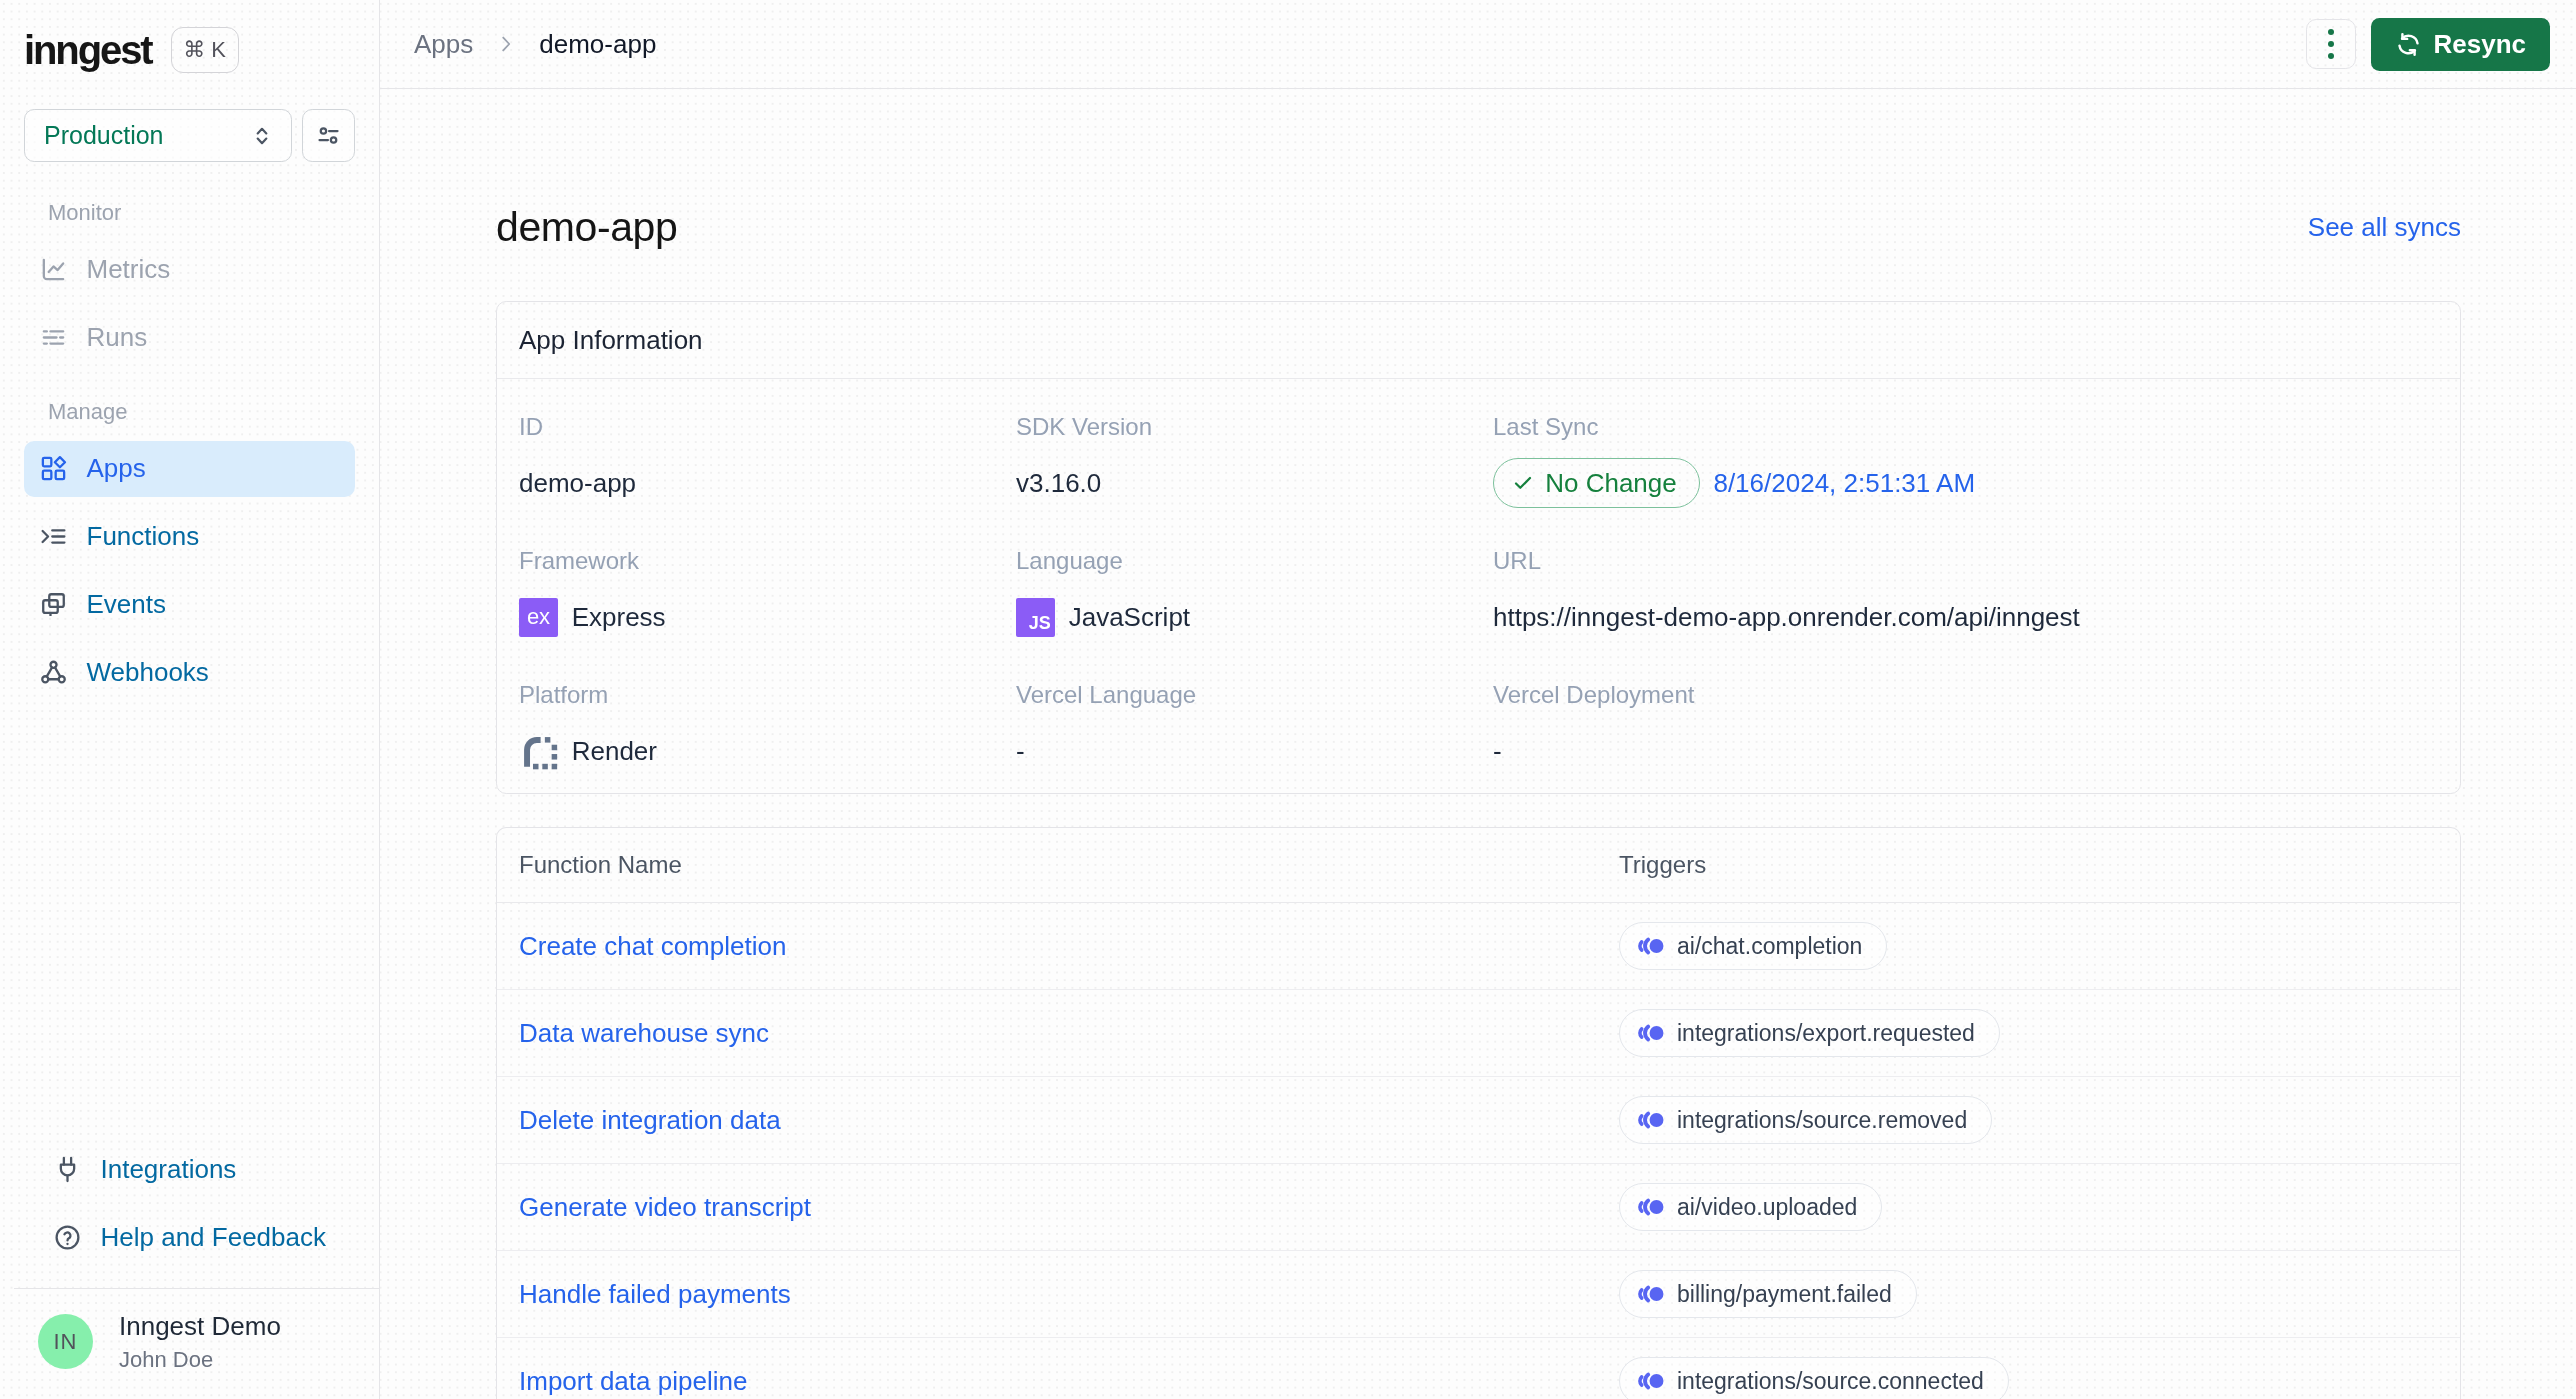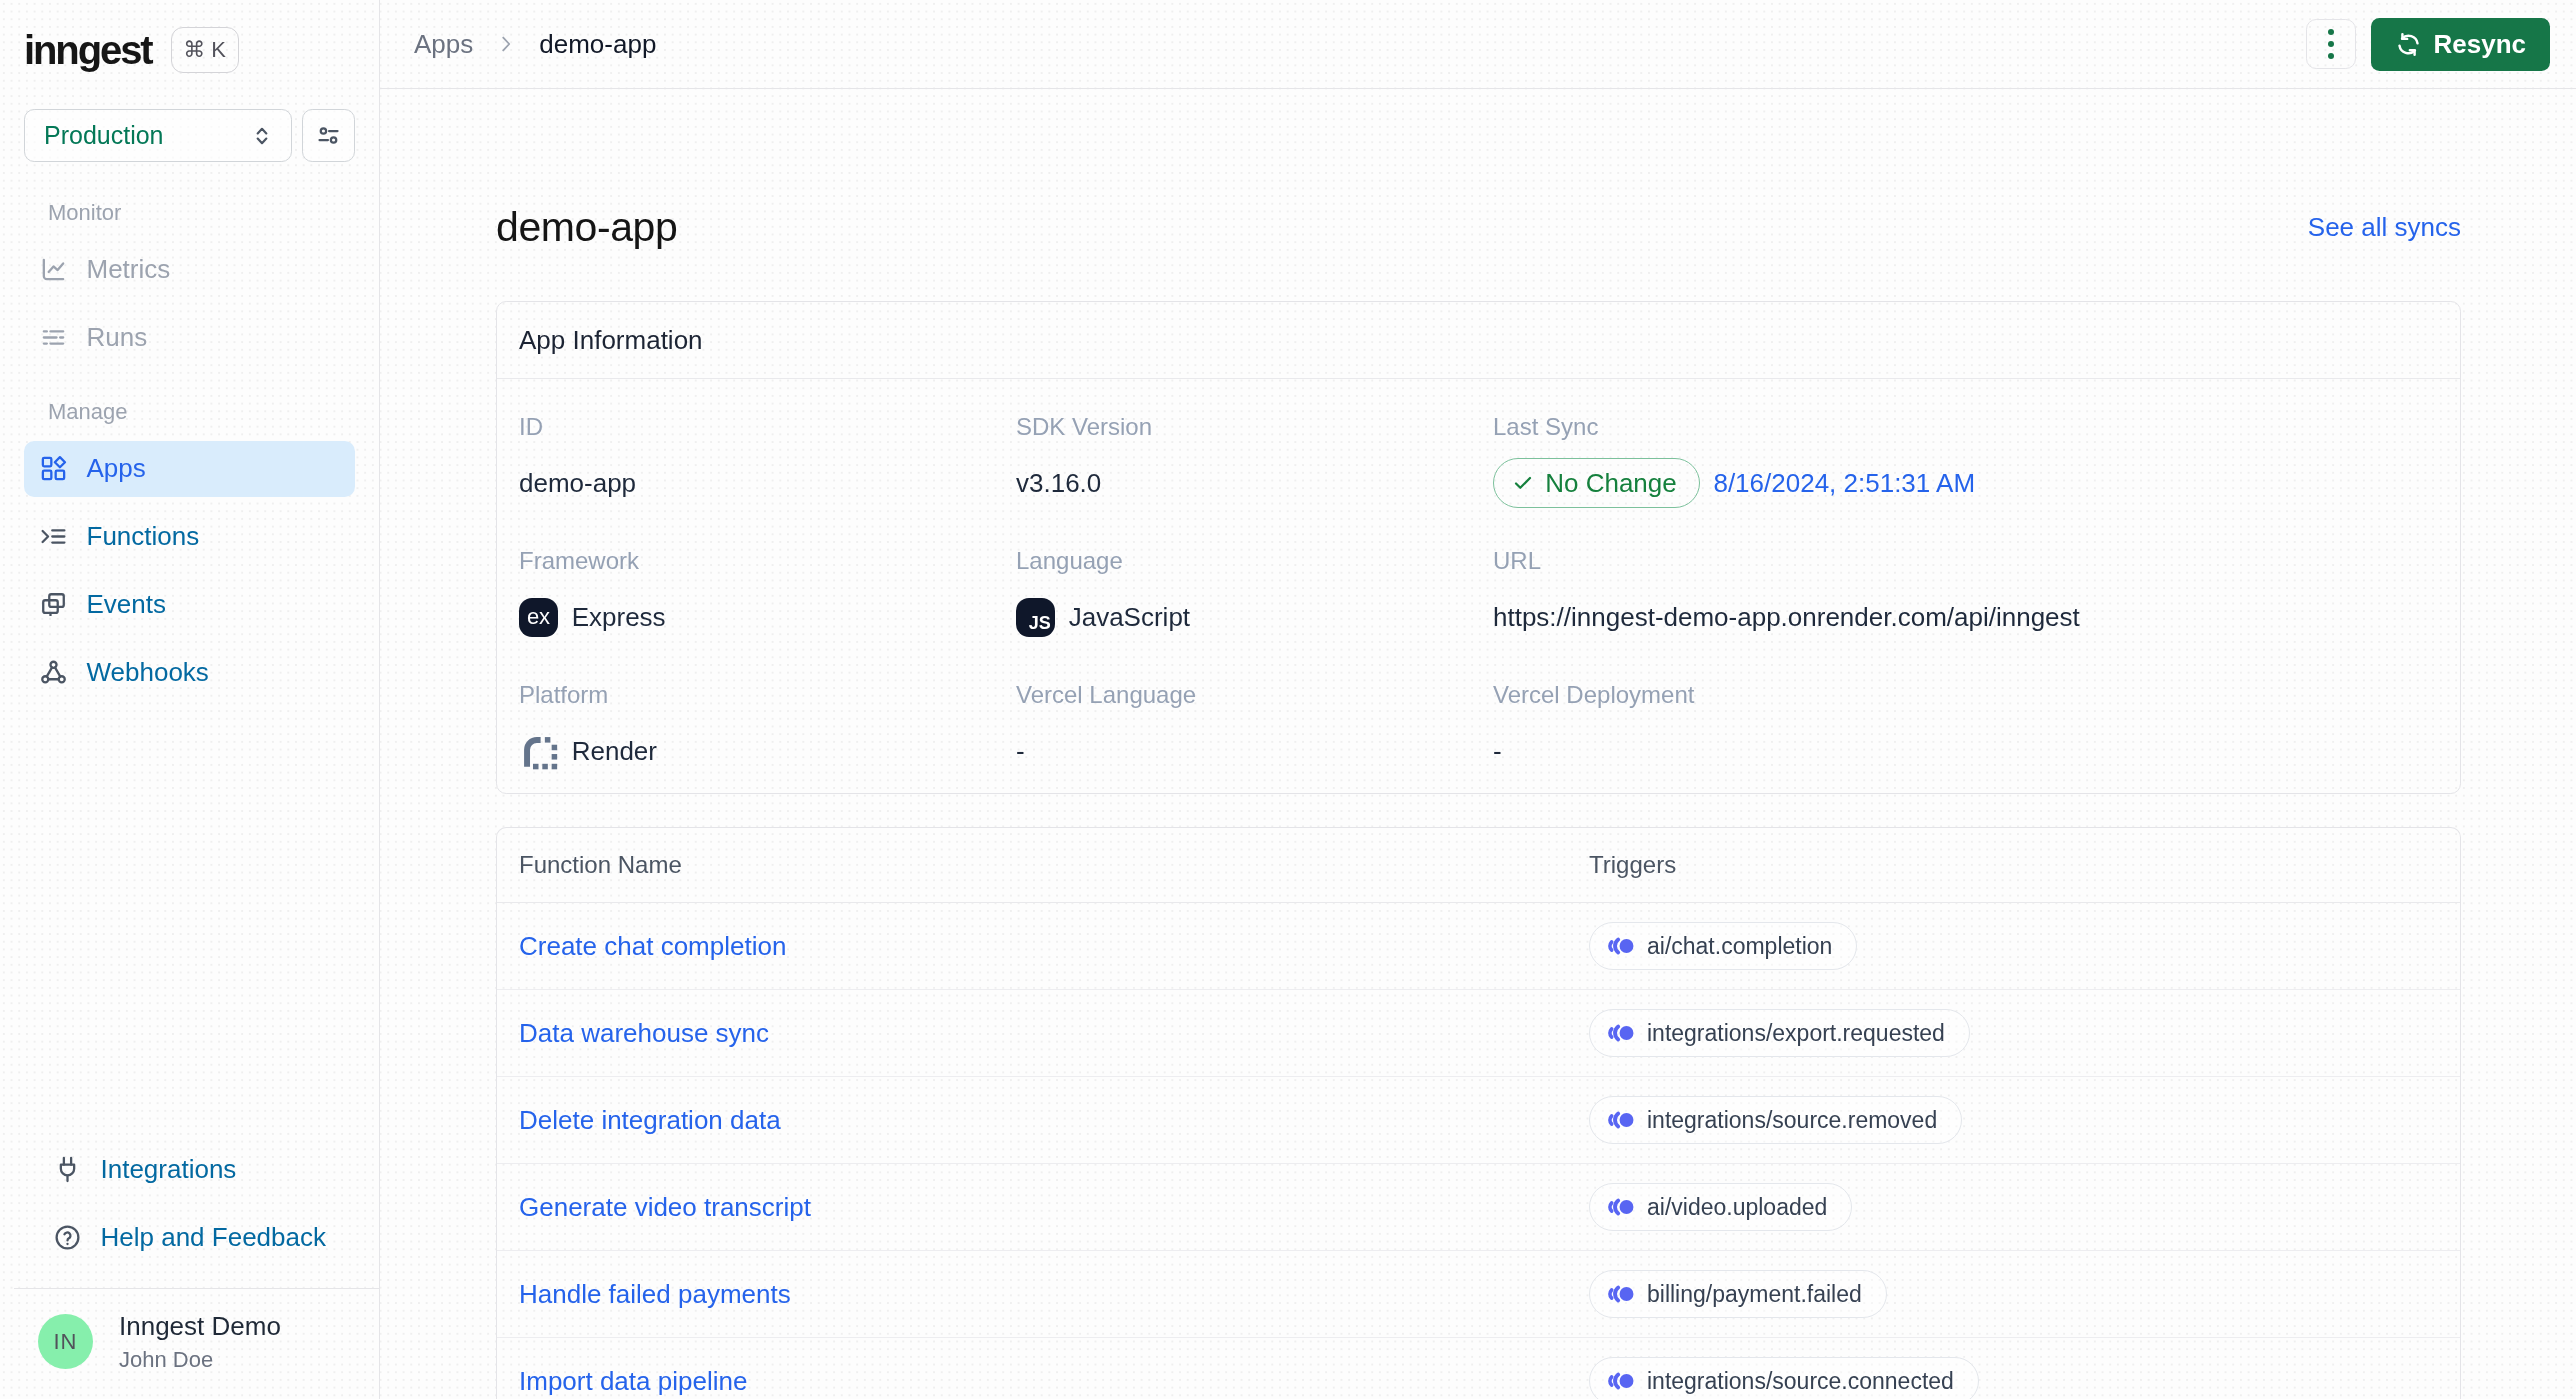--- a/index.html
+++ b/index.html
@@ -56,27 +56,27 @@
   .page-title { font-size:41px; font-weight:500; color:#151515; letter-spacing:-0.4px; }
   .syncs-link { font-size:26px; font-weight:500; color:#2563eb; cursor:pointer; text-decoration:none; }
 
   .card { border:1.7px solid #e4e4e8; border-radius:10.2px; }
   .app-info-card { margin-top:50px; }
   .card-title-row { height:77px; display:flex; align-items:center; padding-left:22px; border-bottom:1.7px solid #e9e9ec; }
   .card-title { font-size:26px; font-weight:500; color:#1c2434; }
   .info-grid { display:grid; grid-template-columns:497px 477px 1fr; row-gap:39px; padding:34px 22px 17px; }
   .f-label { font-size:24px; color:#95a1b4; margin-bottom:17px; }
   .f-value { height:50px; display:flex; align-items:center; gap:13.7px; font-size:26px; color:#1e293b; }
-  .fw-badge { width:39px; height:39px; border-radius:13px; background:#0f172a; color:#fff; display:flex; align-items:center; justify-content:center; font-size:22px; flex:0 0 auto; }
+  .fw-badge { width:39px; height:39px; border-radius:2px; background:#8b5cf6; color:#fff; display:flex; align-items:center; justify-content:center; font-size:22px; flex:0 0 auto; }
   .fw-badge.js { align-items:flex-end; justify-content:flex-end; padding:2.6px 4.3px; font-size:18px; font-weight:bold; }
   .sync-badge { height:50px; border:1.7px solid #7cc19c; border-radius:853px; display:flex; align-items:center; gap:10.2px; padding:0 22px 0 17px; color:#15803d; font-size:26px; font-weight:500; }
   .sync-time { color:#2563eb; font-size:26px; cursor:pointer; }
 
   .fn-card { margin-top:33px; border-bottom:none; border-radius:10.2px 10.2px 0 0; }
-  .frow { display:grid; grid-template-columns:1092px 1fr; align-items:center; }
+  .frow { display:grid; grid-template-columns:1092px 1fr; align-items:center;gap:30px; }
   .t-head { height:75px; border-bottom:1.7px solid #e9e9ec; }
   .t-col { font-size:24px; font-weight:500; color:#4b5563; }
   .t-col.name { padding-left:22px; }
   .fn-row { height:87px; border-bottom:1.7px solid #ededf0; }
   .fn-link { font-size:26px; font-weight:500; color:#2563eb; padding-left:22px; cursor:pointer; text-decoration:none; }
   .pill { display:inline-flex; align-items:center; gap:12px; height:48px; padding:0 24px 0 17px; border:1.7px solid #e4e7ec; border-radius:853px; font-size:23px; color:#364152; background:rgba(255,255,255,.4); width:max-content; }
 </style>
 </head>
 <body>
 

